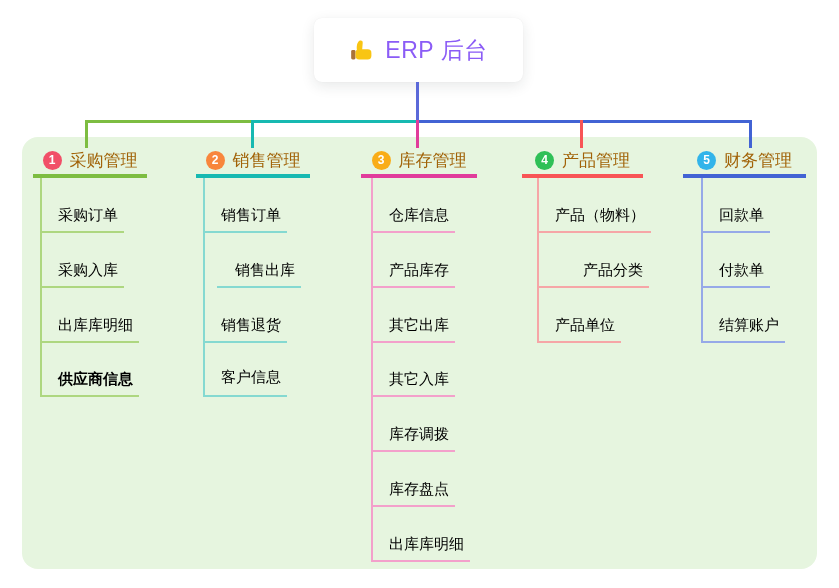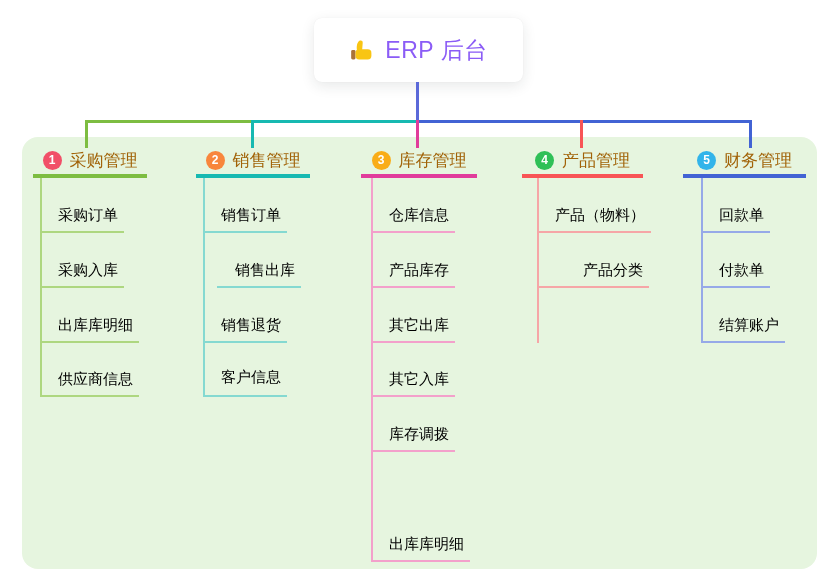--- a/index.html
+++ b/index.html
@@ -52,21 +52,21 @@
     <div class="trunk" style="left: 40px; height: 219.4px; background: rgb(174, 215, 128);"></div>
     <div class="child" style="left: 40px; top: 205px; border-bottom-color: rgb(174, 215, 128);">
       <div class="childtext">采购订单</div>
     </div>
     <div class="child" style="left: 40px; top: 259.8px; border-bottom-color: rgb(174, 215, 128);">
       <div class="childtext">采购入库</div>
     </div>
     <div class="child" style="left: 40px; top: 314.6px; border-bottom-color: rgb(174, 215, 128);">
       <div class="childtext">出库库明细</div>
     </div>
-    <div class="child" style="left: 40px; top: 369.4px; border-bottom-color: rgb(174, 215, 128);">
+    <div class="child" style="left: 40px; top: 369.4px; border-bottom-color: rgb(174, 215, 128); font-weight: bold;">
       <div class="childtext">供应商信息</div>
     </div>
     <div class="vline" style="left: 251px; top: 120px; height: 28px; background: rgb(23, 185, 177);"></div>
     <div class="branch-node" style="left: 196px; width: 114px; border-bottom-color: rgb(23, 185, 177);">
       <div class="badge" style="background: rgb(248, 134, 60);">2</div>
       <div class="blabel">销售管理</div>
     </div>
     <div class="trunk" style="left: 203px; height: 219.4px; background: rgb(133, 217, 209);"></div>
     <div class="child" style="left: 203px; top: 205px; border-bottom-color: rgb(133, 217, 209);">
       <div class="childtext">销售订单</div>
@@ -94,34 +94,40 @@
     </div>
     <div class="child" style="left: 371px; top: 314.6px; border-bottom-color: rgb(243, 160, 203);">
       <div class="childtext">其它出库</div>
     </div>
     <div class="child" style="left: 371px; top: 369.4px; border-bottom-color: rgb(243, 160, 203);">
       <div class="childtext">其它入库</div>
     </div>
     <div class="child" style="left: 371px; top: 424.2px; border-bottom-color: rgb(243, 160, 203);">
       <div class="childtext">库存调拨</div>
     </div>
+    <div class="child" style="left: 371px; top: 479px; border-bottom-color: rgb(243, 160, 203);">
+      <div class="childtext">库存盘点</div>
+    </div>
     <div class="child" style="left: 371px; top: 533.8px; border-bottom-color: rgb(243, 160, 203);">
       <div class="childtext">出库库明细</div>
     </div>
     <div class="vline" style="left: 580px; top: 120px; height: 28px; background: rgb(248, 84, 86);"></div>
     <div class="branch-node" style="left: 522px; width: 121px; border-bottom-color: rgb(248, 84, 86);">
       <div class="badge" style="background: rgb(47, 192, 87);">4</div>
       <div class="blabel">产品管理</div>
     </div>
     <div class="trunk" style="left: 537px; height: 164.6px; background: rgb(246, 166, 167);"></div>
     <div class="child" style="left: 537px; top: 205px; border-bottom-color: rgb(246, 166, 167);">
       <div class="childtext">产品（物料）</div>
     </div>
     <div class="child" style="left: 537px; top: 259.8px; border-bottom-color: rgb(246, 166, 167); padding-left: 46px;">
       <div class="childtext">产品分类</div>
+    </div>
+    <div class="child" style="left: 537px; top: 314.6px; border-bottom-color: rgb(246, 166, 167);">
+      <div class="childtext">产品单位</div>
     </div>
     <div class="vline" style="left: 749px; top: 120px; height: 28px; background: rgb(66, 99, 212);"></div>
     <div class="branch-node" style="left: 683px; width: 123px; border-bottom-color: rgb(66, 99, 212);">
       <div class="badge" style="background: rgb(50, 180, 234);">5</div>
       <div class="blabel">财务管理</div>
     </div>
     <div class="trunk" style="left: 701px; height: 164.6px; background: rgb(150, 169, 232);"></div>
     <div class="child" style="left: 701px; top: 205px; border-bottom-color: rgb(150, 169, 232);">
       <div class="childtext">回款单</div>
     </div>

